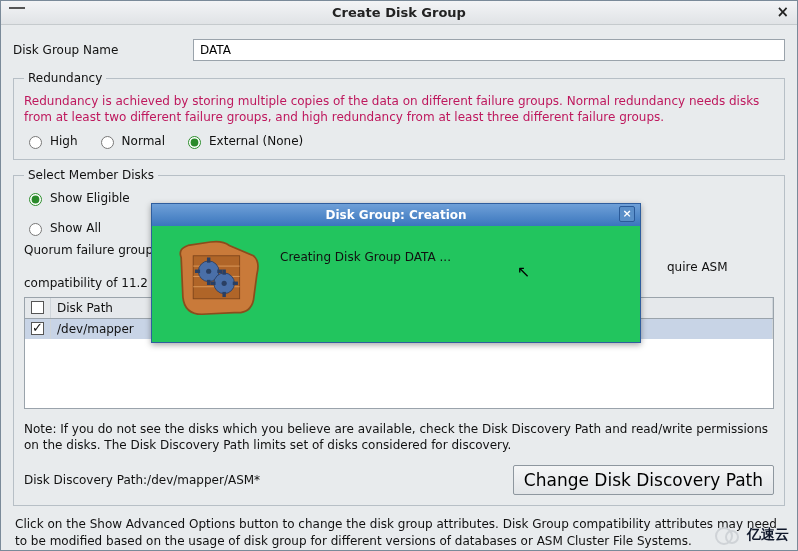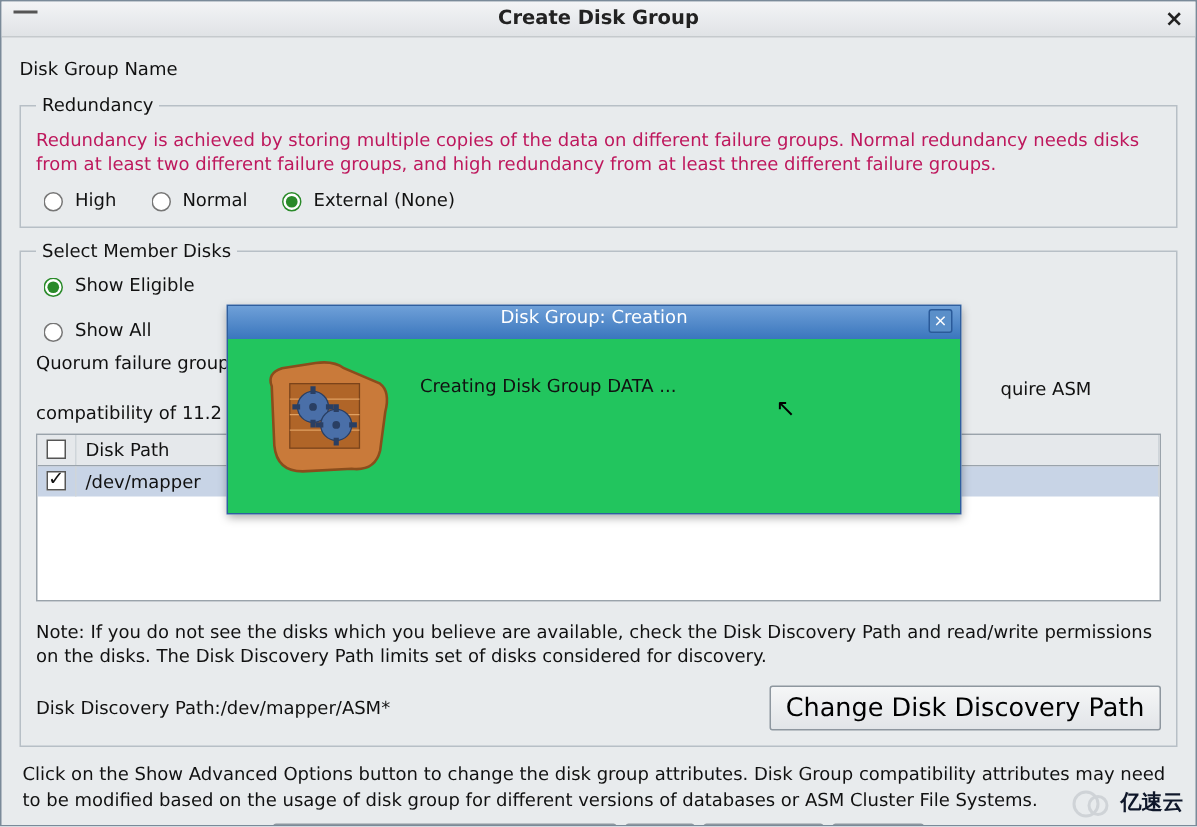--- a/index.html
+++ b/index.html
@@ -32,21 +32,21 @@
   .td.dp { flex:1; color:#111;}
   .sq { display:inline-block; width:13px; height:13px; border:1px solid #555; background:#fff; position:relative;}
   .sq.checked::before { content:"✓"; position:absolute; left:0; top:-3px; font-size:13px; color:#111;}
   .note2 { font-size:12px; margin-top:12px; line-height:1.35;}
   .discover-row { display:flex; justify-content:space-between; align-items:center; margin-top:12px;}
   .btn { background:linear-gradient(#f5f6f7,#e2e5e8); border:1px solid #8e979f; padding:4px 10px; font-size:17px; border-radius:2px; cursor:pointer;}
   .footer-note { font-size:12px; margin:10px 2px 8px 2px; line-height:1.35;}
   .footer-btns { display:flex; gap:6px; justify-content:center; margin-top:4px;}
   
   .modal { position:absolute; left:150px; top:202px; width:490px; border:1px solid #2f5e9e; box-shadow:0 2px 6px rgba(0,0,0,0.35); background:#fff;}
-  .modal-title { height:22px; background:linear-gradient(#6fa0d8,#3a76bd); color:#fff; font-weight:normal; font-size:12px; display:flex; align-items:flex-start; justify-content:center; position:relative;}
+  .modal-title { height:22px; background:linear-gradient(#6fa0d8,#3a76bd); color:#fff; font-weight:bold; font-size:12px; display:flex; align-items:center; justify-content:center; position:relative;}
   .modal-title .mclose { position:absolute; right:5px; top:2px; width:16px; height:16px; border:1px solid #2a5a99; background:#5a8fc9; color:#fff; font-size:11px; line-height:14px; text-align:center; border-radius:2px; cursor:pointer;}
   .modal-body { display:flex; gap:18px; align-items:center; padding:14px 24px 24px 24px; background:#22c55e; height:116px;}
   .gear { width:86px; height:80px; position:relative; }
   .gear svg { width:100%; height:100%; }
   .modal-msg { font-size:12px; color:#111; flex:1; padding-top:0; margin-top:-44px;}
   .cursor { position:absolute; left:365px; top:58px; font-size:16px; color:#000; }
   
   .watermark { position:absolute; right:8px; bottom:6px; font-size:14px; color:#0f172a; display:flex; align-items:center; gap:4px; font-weight:bold;}
   .watermark .cloud { width:28px; height:16px; position:relative;}
   .watermark .cloud::before,.watermark .cloud::after{content:"";position:absolute;border:2px solid #cfd3d7;border-radius:50%;}
@@ -60,20 +60,21 @@
   <div class="titlebar">
     <span class="dash"></span>
     <span class="title">Create Disk Group</span>
     <span class="close">×</span>
   </div>
 
   <div class="content">
 
     <div class="row-name">
       <label>Disk Group Name</label>
+      <input type="text" value="DATA" style="">
     </div>
 
     <fieldset>
       <legend>Redundancy</legend>
       <div class="desc">Redundancy is achieved by storing multiple copies of the data on different failure groups. Normal redundancy needs disks from at least two different failure groups, and high redundancy from at least three different failure groups.</div>
       <div class="radios">
         <label class="radio">
           <input type="radio" name="red" style="">
           <span>High</span>
         </label>

